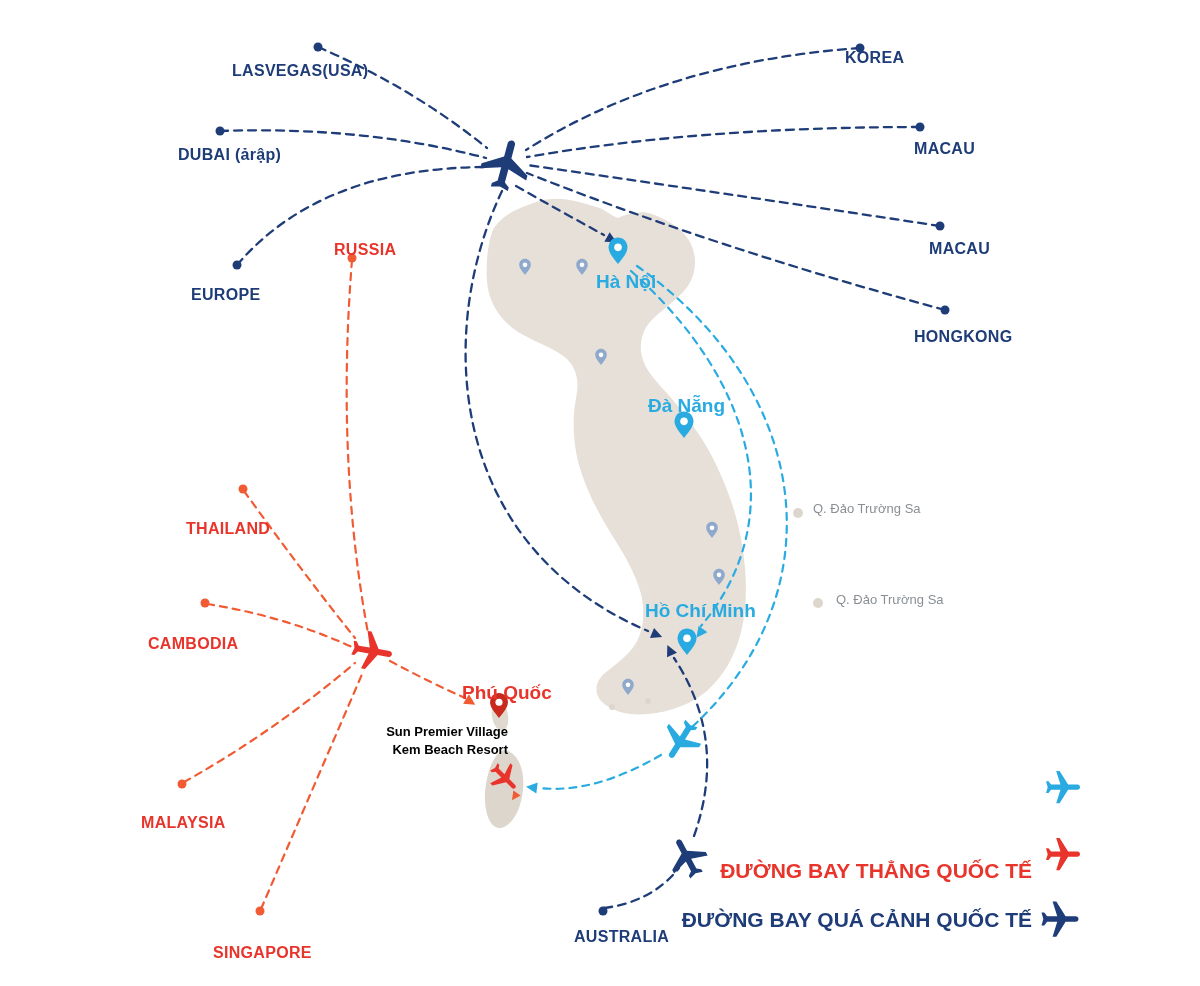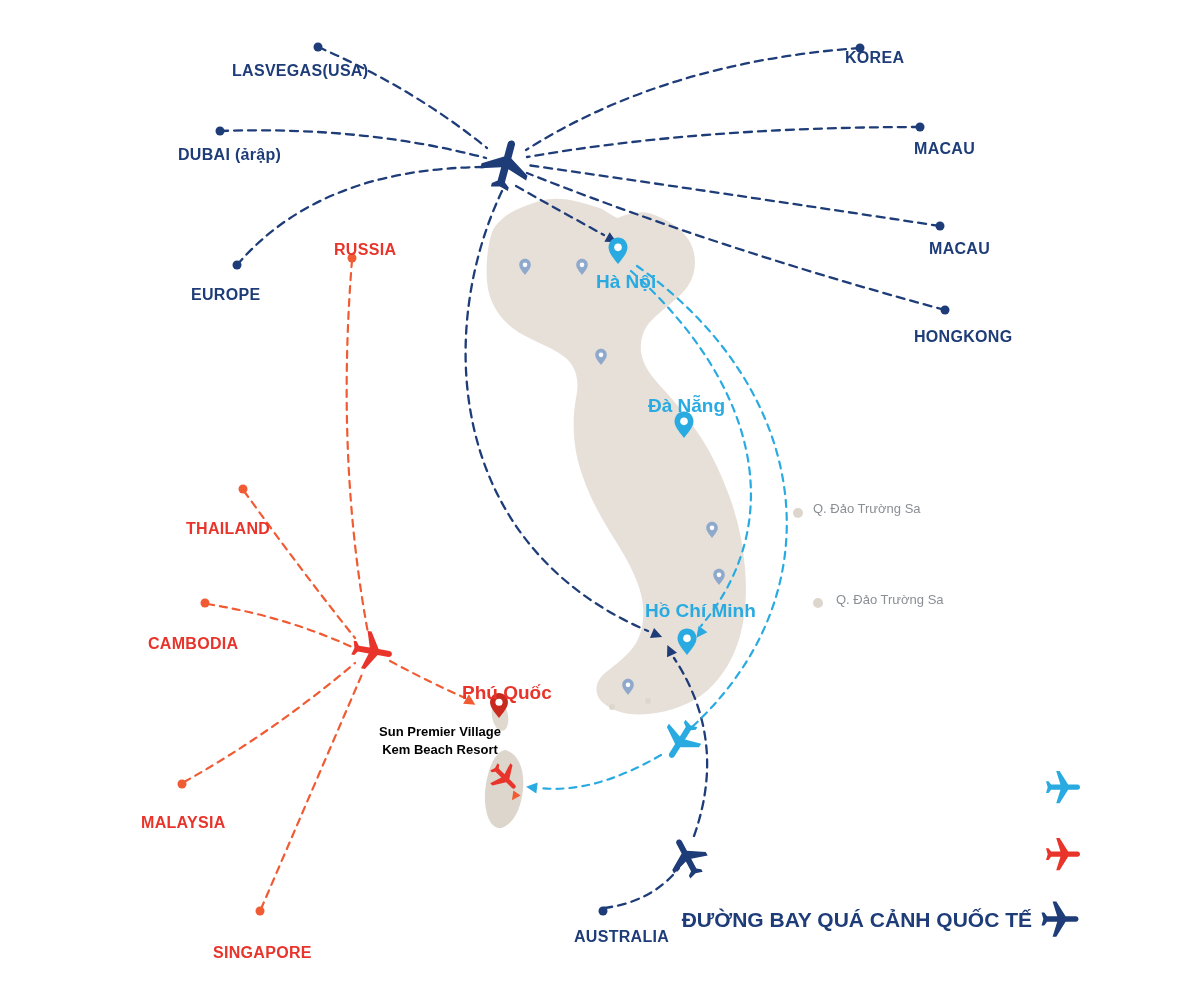--- a/index.html
+++ b/index.html
@@ -7,21 +7,21 @@
     position:relative;width:1200px;height:986px;background:#ffffff;overflow:hidden;
     font-family:"Liberation Sans","DejaVu Sans",sans-serif;
   }
   .stage svg{position:absolute;left:0;top:0;}
   .lbl{position:absolute;font-weight:bold;font-size:16px;letter-spacing:.3px;white-space:nowrap;}
   .navy{color:#1e3c78;}
   .red{color:#e8342a;margin-top:16px;}
   .cyan{color:#29abe2;}
   .city{position:absolute;font-weight:bold;font-size:19px;white-space:nowrap;}
   .small-gray{position:absolute;color:#8a8f94;font-size:13px;white-space:nowrap;}
-  .resort{position:absolute;color:#000;font-weight:bold;font-size:13px;text-align:center;line-height:1.4;}
+  .resort{position:absolute;color:#000;font-weight:bold;font-size:13px;text-align:right;line-height:1.4;}
   .legend-label{position:absolute;font-weight:bold;font-size:21px;white-space:nowrap;text-align:right;}
 </style>
 </head>
 <body>
 
 <div class="stage">
 
   <svg width="1200" height="986" viewBox="0 0 1200 986">
     <defs>
       <path id="plane-shape" d="M21,16v-2l-8,-5V3.5C13,2.67,12.33,2,11.5,2C10.67,2,10,2.67,10,3.5V9l-8,5v2l8,-2.5V19l-2,1.5V22l3.5,-1l3.5,1v-1.5L13,19v-5.5L21,16z"></path>
@@ -157,15 +157,16 @@
   <div class="city red" style="left:462px;top:666px">Phú Quốc</div>
 
   <div class="small-gray" style="left:813px;top:501px">Q. Đảo Trường Sa</div>
   <div class="small-gray" style="left:836px;top:592px">Q. Đảo Trường Sa</div>
 
   <div class="resort" style="left:372px;top:723px;width:136px">
     <div>Sun Premier Village</div>
     <div>Kem Beach Resort</div>
   </div>
 
+  <div class="legend-label red" style="right:168px;top:843px">ĐƯỜNG BAY THẲNG QUỐC TẾ</div>
   <div class="legend-label navy" style="right:168px;top:908px">ĐƯỜNG BAY  QUÁ CẢNH QUỐC TẾ</div>
 
 </div>
 
 </body></html>

